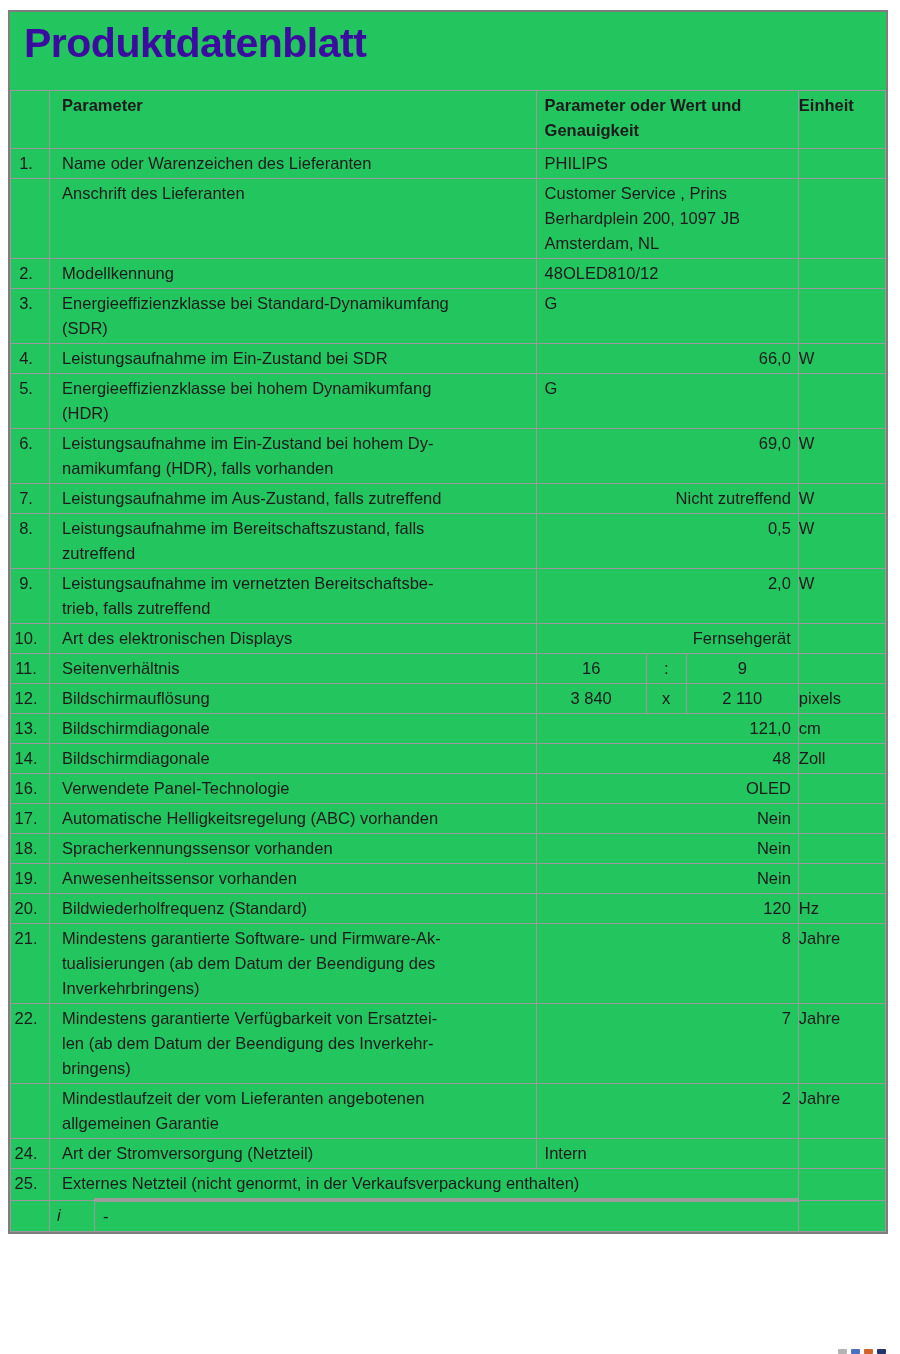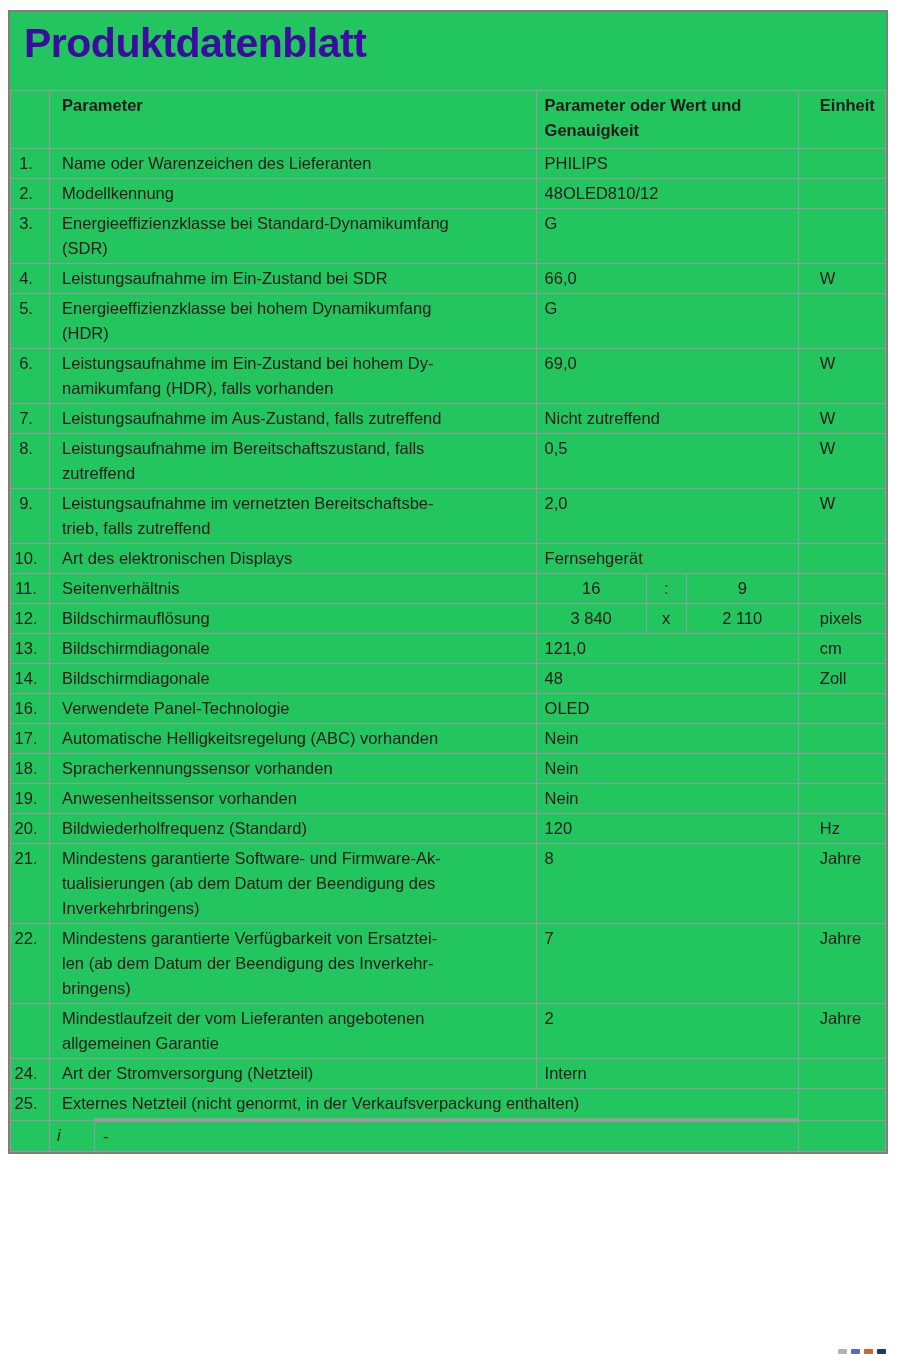--- a/index.html
+++ b/index.html
@@ -31,24 +31,24 @@
     border:1px solid var(--border_color,#999999);
     padding:2px 8px;vertical-align:top;
     font-size:16.5px;line-height:25px;
     overflow:hidden;
   }
   thead th{font-weight:bold;text-align:left;white-space:pre-line;padding-bottom:5px;}
   thead th.c-param{padding-left:12px;}
   td.c-num{text-align:center;padding-left:2px;padding-right:10px;}
   td.c-param{white-space:pre-line;padding-left:12px;}
   td.c-value{white-space:pre-line;}
-  td.align-right{padding-right:7px;}
+  td.align-right{text-align:right;padding-right:7px;}
   td.align-left{text-align:left;}
   td.c-sub{text-align:center;padding-left:2px;padding-right:2px;}
-  td.c-unit,th.c-unit{padding-left:21px;}
+  td.c-unit,th.c-unit{padding-left:0;}
   td.c-i{font-style:italic;padding-left:7px;}
   td.thick-top{border-top:4px solid #9c9c9c;}
   td.span-cell{padding-left:12px;}
   .footer-fragment{
     position:absolute;right:14px;bottom:0;height:5px;
     display:flex;gap:4px;align-items:flex-end;
   }
   .footer-fragment span{display:block;width:9px;height:5px;border-radius:1px;}
 </style>
 </head>
@@ -81,20 +81,28 @@
         </tr>
       </thead>
       <tbody id="table-body">
           <tr>
             <td class="c-num">1.</td>
             <td class="c-param" colspan="2">Name oder Warenzeichen des Lieferanten</td>
             <td class="c-value align-left" colspan="3">PHILIPS</td>
             <td class="c-unit"></td>
           </tr>
           <tr>
+            <td class="c-num"></td>
+            <td class="c-param" colspan="2">Anschrift des Lieferanten</td>
+            <td class="c-value align-left" colspan="3">Customer Service , Prins
+Berhardplein 200, 1097 JB
+Amsterdam, NL</td>
+            <td class="c-unit"></td>
+          </tr>
+          <tr>
             <td class="c-num">2.</td>
             <td class="c-param" colspan="2">Modellkennung</td>
             <td class="c-value align-left" colspan="3">48OLED810/12</td>
             <td class="c-unit"></td>
           </tr>
           <tr>
             <td class="c-num">3.</td>
             <td class="c-param" colspan="2">Energieeffizienzklasse bei Standard-Dynamikumfang
 (SDR)</td>
             <td class="c-value align-left" colspan="3">G</td>

